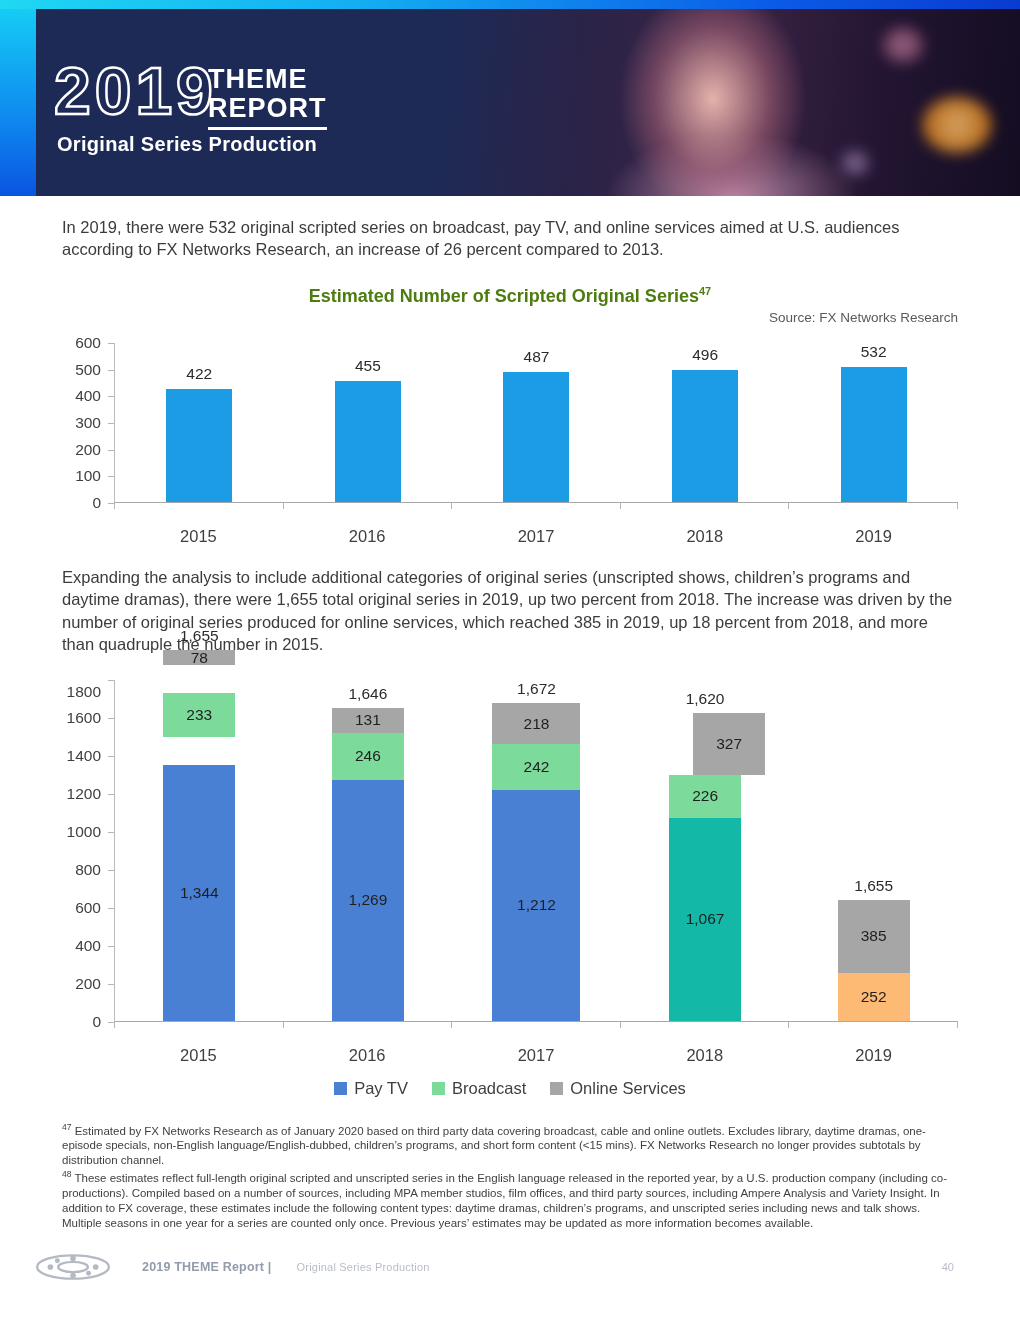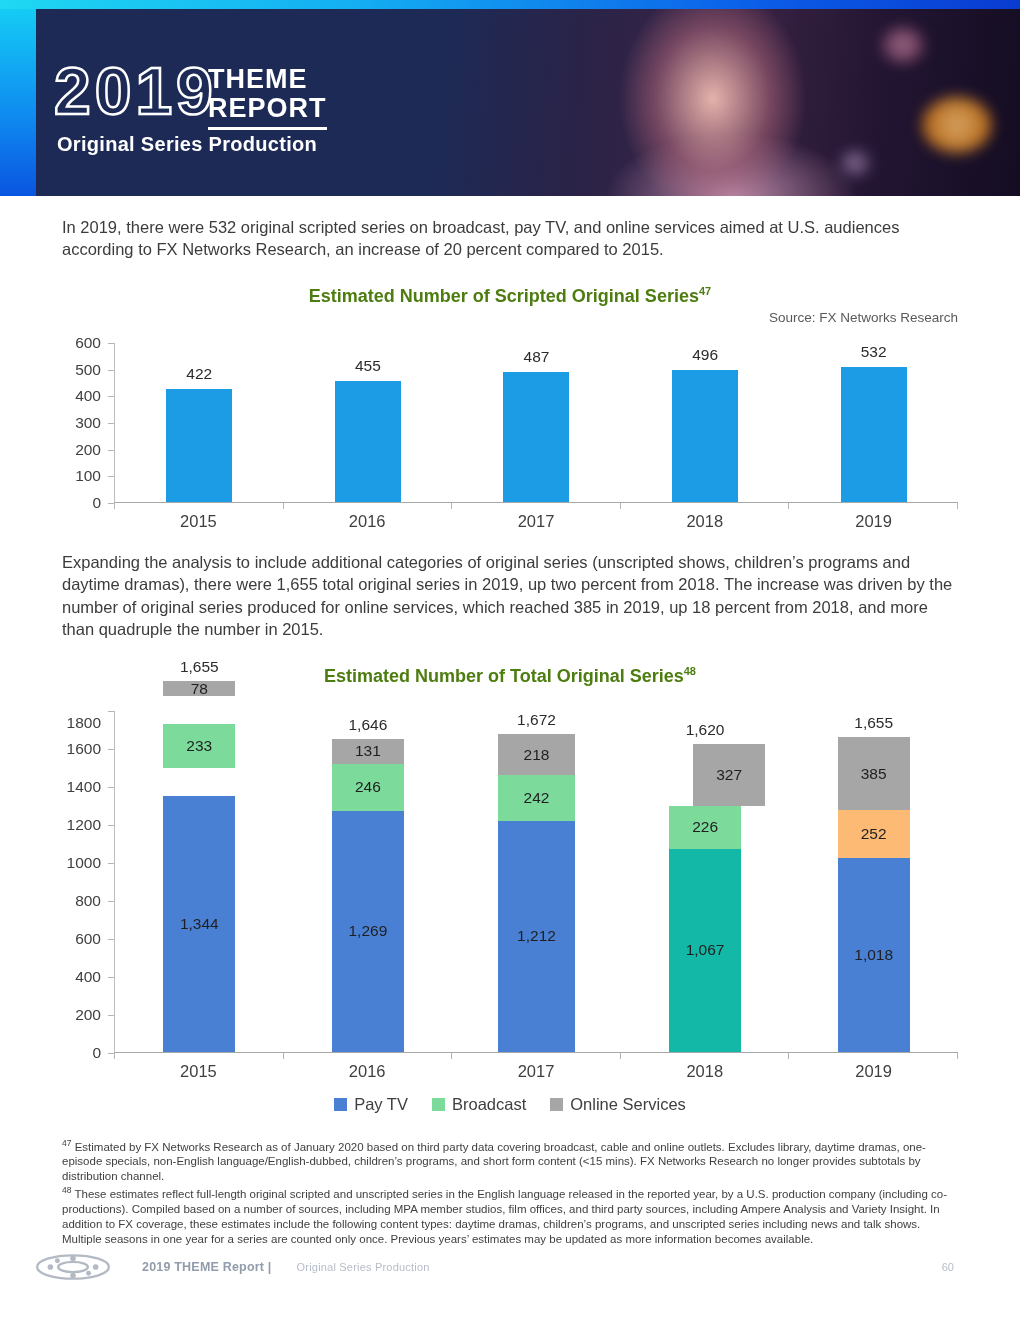--- a/index.html
+++ b/index.html
@@ -63,21 +63,21 @@
     position:relative; display:flex; align-items:flex-end;
     border-left:1px solid #bcbcbc; border-bottom:1px solid #a8a8a8;
   }
   .plot::after { content:''; position:absolute; left:-1px; bottom:-7px; width:1px; height:6px; background:#b5b5b5; }
   .cat-cell { flex:1; height:100%; display:flex; flex-direction:column; justify-content:flex-end; align-items:center; position:relative; }
   .cat-cell::after { content:''; position:absolute; right:0; bottom:-7px; width:1px; height:6px; background:#b5b5b5; }
   .bar-label { font-size:15.5px; color:#2b2b2b; margin-bottom:6px; white-space:nowrap; }
   .total-label { margin-bottom:5px; }
   .stack { display:flex; flex-direction:column; }
   .segment { width:100%; display:flex; align-items:center; justify-content:center; font-size:15.5px; color:#1f1f1f; overflow:visible; white-space:nowrap; }
-  .xlabels { display:flex; margin-top:9px; }
+  .xlabels { display:flex; margin-top:24px; }
   .xlabel { flex:1; text-align:center; font-size:16.5px; color:#3f3f3f; }
   .ytick-label { position:absolute; right:13px; font-size:15.5px; color:#3f3f3f; transform:translateY(-50%); white-space:nowrap; }
   .ytick-mark { position:absolute; right:0; width:6px; height:1px; background:#b5b5b5; }
   .legend { display:flex; justify-content:center; align-items:center; gap:24px; margin-top:14px; }
   .legend-item { display:flex; align-items:center; gap:7px; font-size:16.5px; color:#3f3f3f; }
   .legend-swatch { display:inline-block; width:13px; height:13px; flex:none; }
   
   .footnotes { margin-top:24px; font-size:11.5px; line-height:1.3; color:#3f3f3f; }
   .footnote { margin-bottom:1px; }
   .footnote sup { font-size:8.5px; vertical-align:super; }
@@ -107,21 +107,21 @@
     <div class="header-year">2019</div>
     <div class="header-title">
       <span>THEME</span>
       <span>REPORT</span>
     </div>
     <div class="header-section">Original Series Production</div>
   </header>
 
   <main class="content">
 
-    <p class="para">In 2019, there were 532 original scripted series on broadcast, pay TV, and online services aimed at U.S. audiences according to FX Networks Research, an increase of 20 percent compared to 2015.</p>
+    <p class="para">In 2019, there were 532 original scripted series on broadcast, pay TV, and online services aimed at U.S. audiences according to FX Networks Research, an increase of 26 percent compared to 2013.</p>
 
     <section class="chart chart-1">
       <h2 class="chart-title"><span>Estimated Number of Scripted Original Series</span><sup>47</sup></h2>
       <div class="chart-sub">Source: FX Networks Research</div>
       <div class="chart-body">
         <div class="yaxis" style="height: 160px;">
             <div class="ytick-label" style="top: 0px;">600</div>
             <div class="ytick-mark" style="top: 0px;"></div>
             <div class="ytick-label" style="top: 26.6667px;">500</div>
             <div class="ytick-mark" style="top: 26.6667px;"></div>
@@ -166,21 +166,20 @@
               <div class="xlabel">2018</div>
               <div class="xlabel">2019</div>
             </div>
         </div>
       </div>
     </section>
 
     <p class="para">Expanding the analysis to include additional categories of original series (unscripted shows, children’s programs and daytime dramas), there were 1,655 total original series in 2019, up two percent from 2018. The increase was driven by the number of original series produced for online services, which reached 385 in 2019, up 18 percent from 2018, and more than quadruple the number in 2015.</p>
 
     <section class="chart chart-2">
-      <h2 class="chart-title"><span>Estimated Number of Total Original Series</span><sup>48</sup></h2>
       <div class="chart-body">
         <div class="yaxis" style="height: 342px;">
             <div class="ytick-label" style="top: 12px;">1800</div>
             <div class="ytick-mark" style="top: 0px;"></div>
             <div class="ytick-label" style="top: 38px;">1600</div>
             <div class="ytick-mark" style="top: 38px;"></div>
             <div class="ytick-label" style="top: 76px;">1400</div>
             <div class="ytick-mark" style="top: 76px;"></div>
             <div class="ytick-label" style="top: 114px;">1200</div>
             <div class="ytick-mark" style="top: 114px;"></div>
@@ -210,40 +209,39 @@
               <div class="cat-cell">
                 <div class="bar-label total-label">1,646</div>
                 <div class="stack" style="width: 72px;">
                   <div class="segment" style="height: 24.89px; background: rgb(166, 166, 166);">131</div>
                   <div class="segment" style="height: 46.74px; background: rgb(124, 218, 155);">246</div>
                   <div class="segment" style="height: 241.11px; background: rgb(74, 128, 212);">1,269</div>
                 </div>
               </div>
               <div class="cat-cell">
                 <div class="bar-label total-label">1,672</div>
-                <div class="stack" style="width: 77px; justify-content: center;">
+                <div class="stack" style="width: 88px; justify-content: center;">
                   <div class="segment" style="height: 41.42px; background: rgb(166, 166, 166);">218</div>
                   <div class="segment" style="height: 45.98px; background: rgb(124, 218, 155);">242</div>
                   <div class="segment" style="height: 230.28px; background: rgb(74, 128, 212);">1,212</div>
                 </div>
               </div>
               <div class="cat-cell">
                 <div class="bar-label total-label">1,620</div>
                 <div class="stack" style="width: 72px;">
                   <div class="segment" style="height: 62.13px; background: rgb(166, 166, 166); margin-left: 24px;">327</div>
                   <div class="segment" style="height: 42.94px; background: rgb(124, 218, 155);">226</div>
                   <div class="segment" style="height: 202.73px; background: #14b8a6;">1,067</div>
                 </div>
               </div>
               <div class="cat-cell">
                 <div class="bar-label total-label">1,655</div>
                 <div class="stack" style="width: 72px;">
                   <div class="segment" style="height: 73.15px; background: rgb(166, 166, 166);">385</div>
                   <div class="segment" style="height: 47.88px; background: #fdba74;">252</div>
-                  <div class="segment" style="height: 193.42px; background: rgb(74, 128, 212);">1,018</div>
                 </div>
               </div>
             </div>
           <div class="xlabels">
               <div class="xlabel">2015</div>
               <div class="xlabel">2016</div>
               <div class="xlabel">2017</div>
               <div class="xlabel">2018</div>
               <div class="xlabel">2019</div>
             </div>
@@ -278,16 +276,16 @@
       <ellipse cx="50" cy="20" rx="19" ry="6.5" fill="none" stroke="#b4bac4" stroke-width="3"></ellipse>
       <circle cx="21" cy="20" r="3.6" fill="#b4bac4"></circle>
       <circle cx="79" cy="20" r="3.6" fill="#b4bac4"></circle>
       <circle cx="50" cy="9" r="3.6" fill="#b4bac4"></circle>
       <circle cx="50" cy="31" r="3.6" fill="#b4bac4"></circle>
       <circle cx="30" cy="12" r="3.2" fill="#b4bac4"></circle>
       <circle cx="70" cy="28" r="3.2" fill="#b4bac4"></circle>
     </svg>
     <span class="footer-brand-bold">2019 THEME Report |</span>
     <span class="footer-brand-rest">Original Series Production</span>
-    <span class="footer-page">60</span>
+    <span class="footer-page">40</span>
   </footer>
 
 </div>
 
 </body></html>

